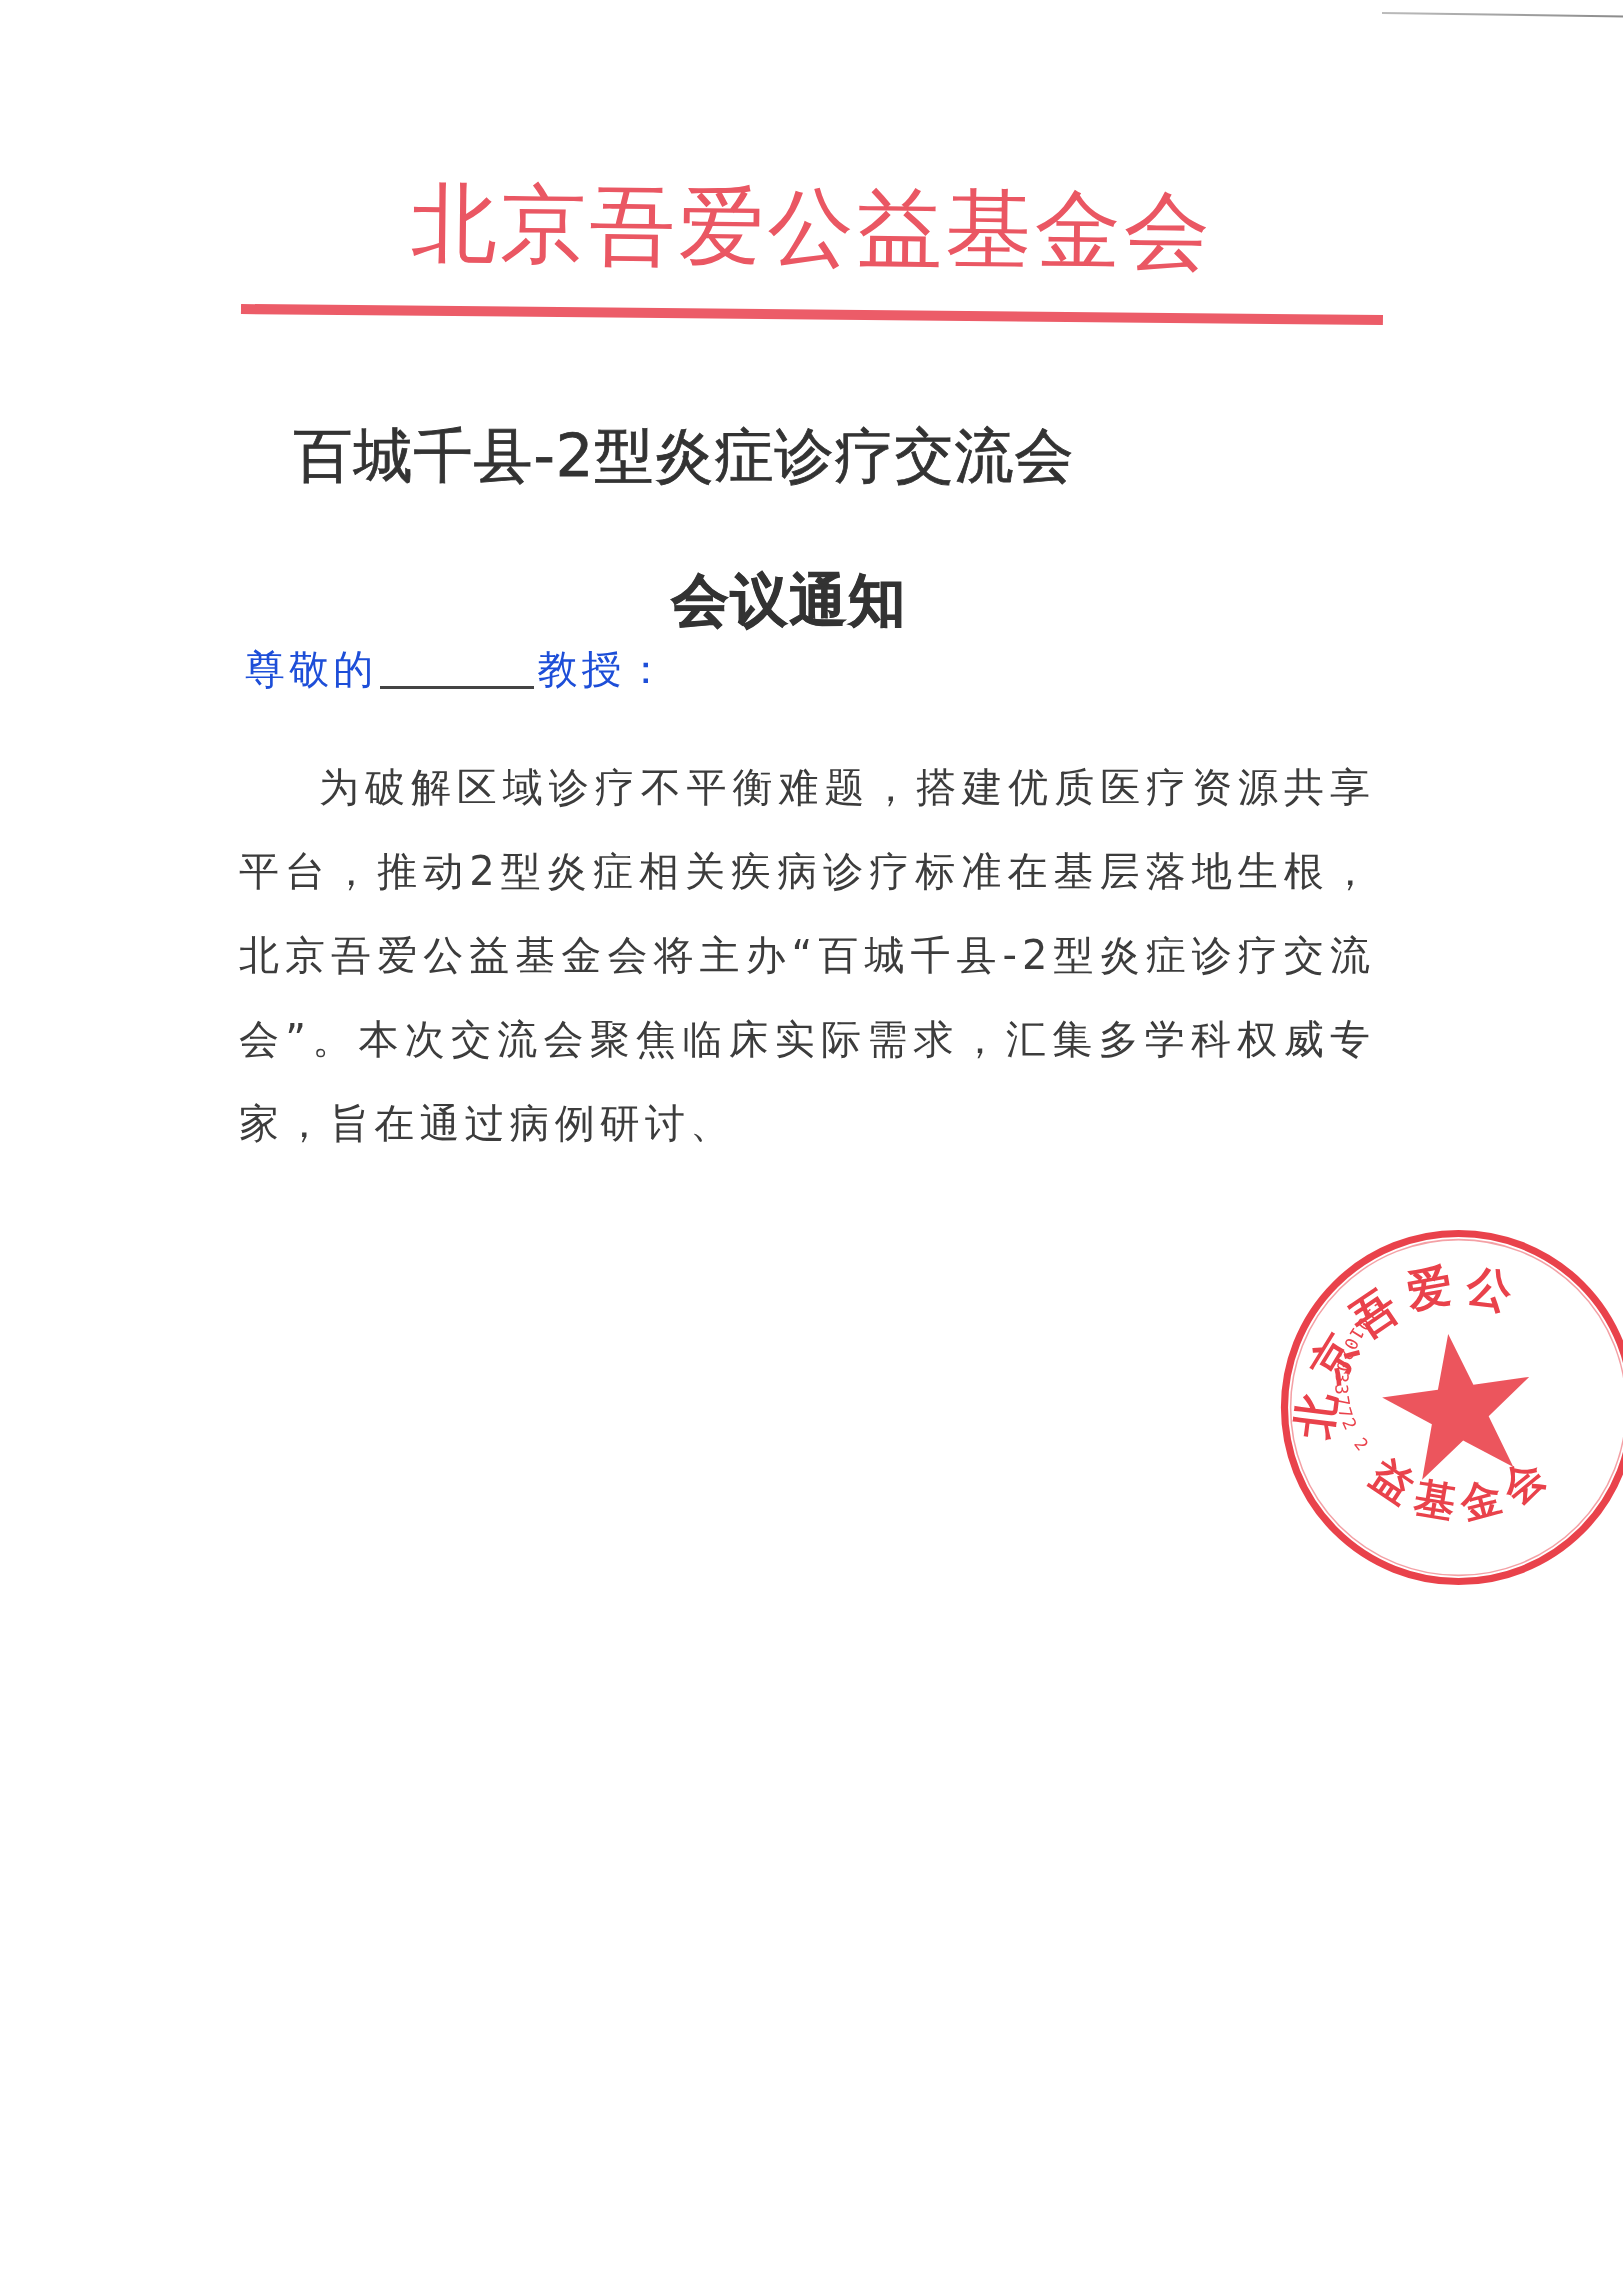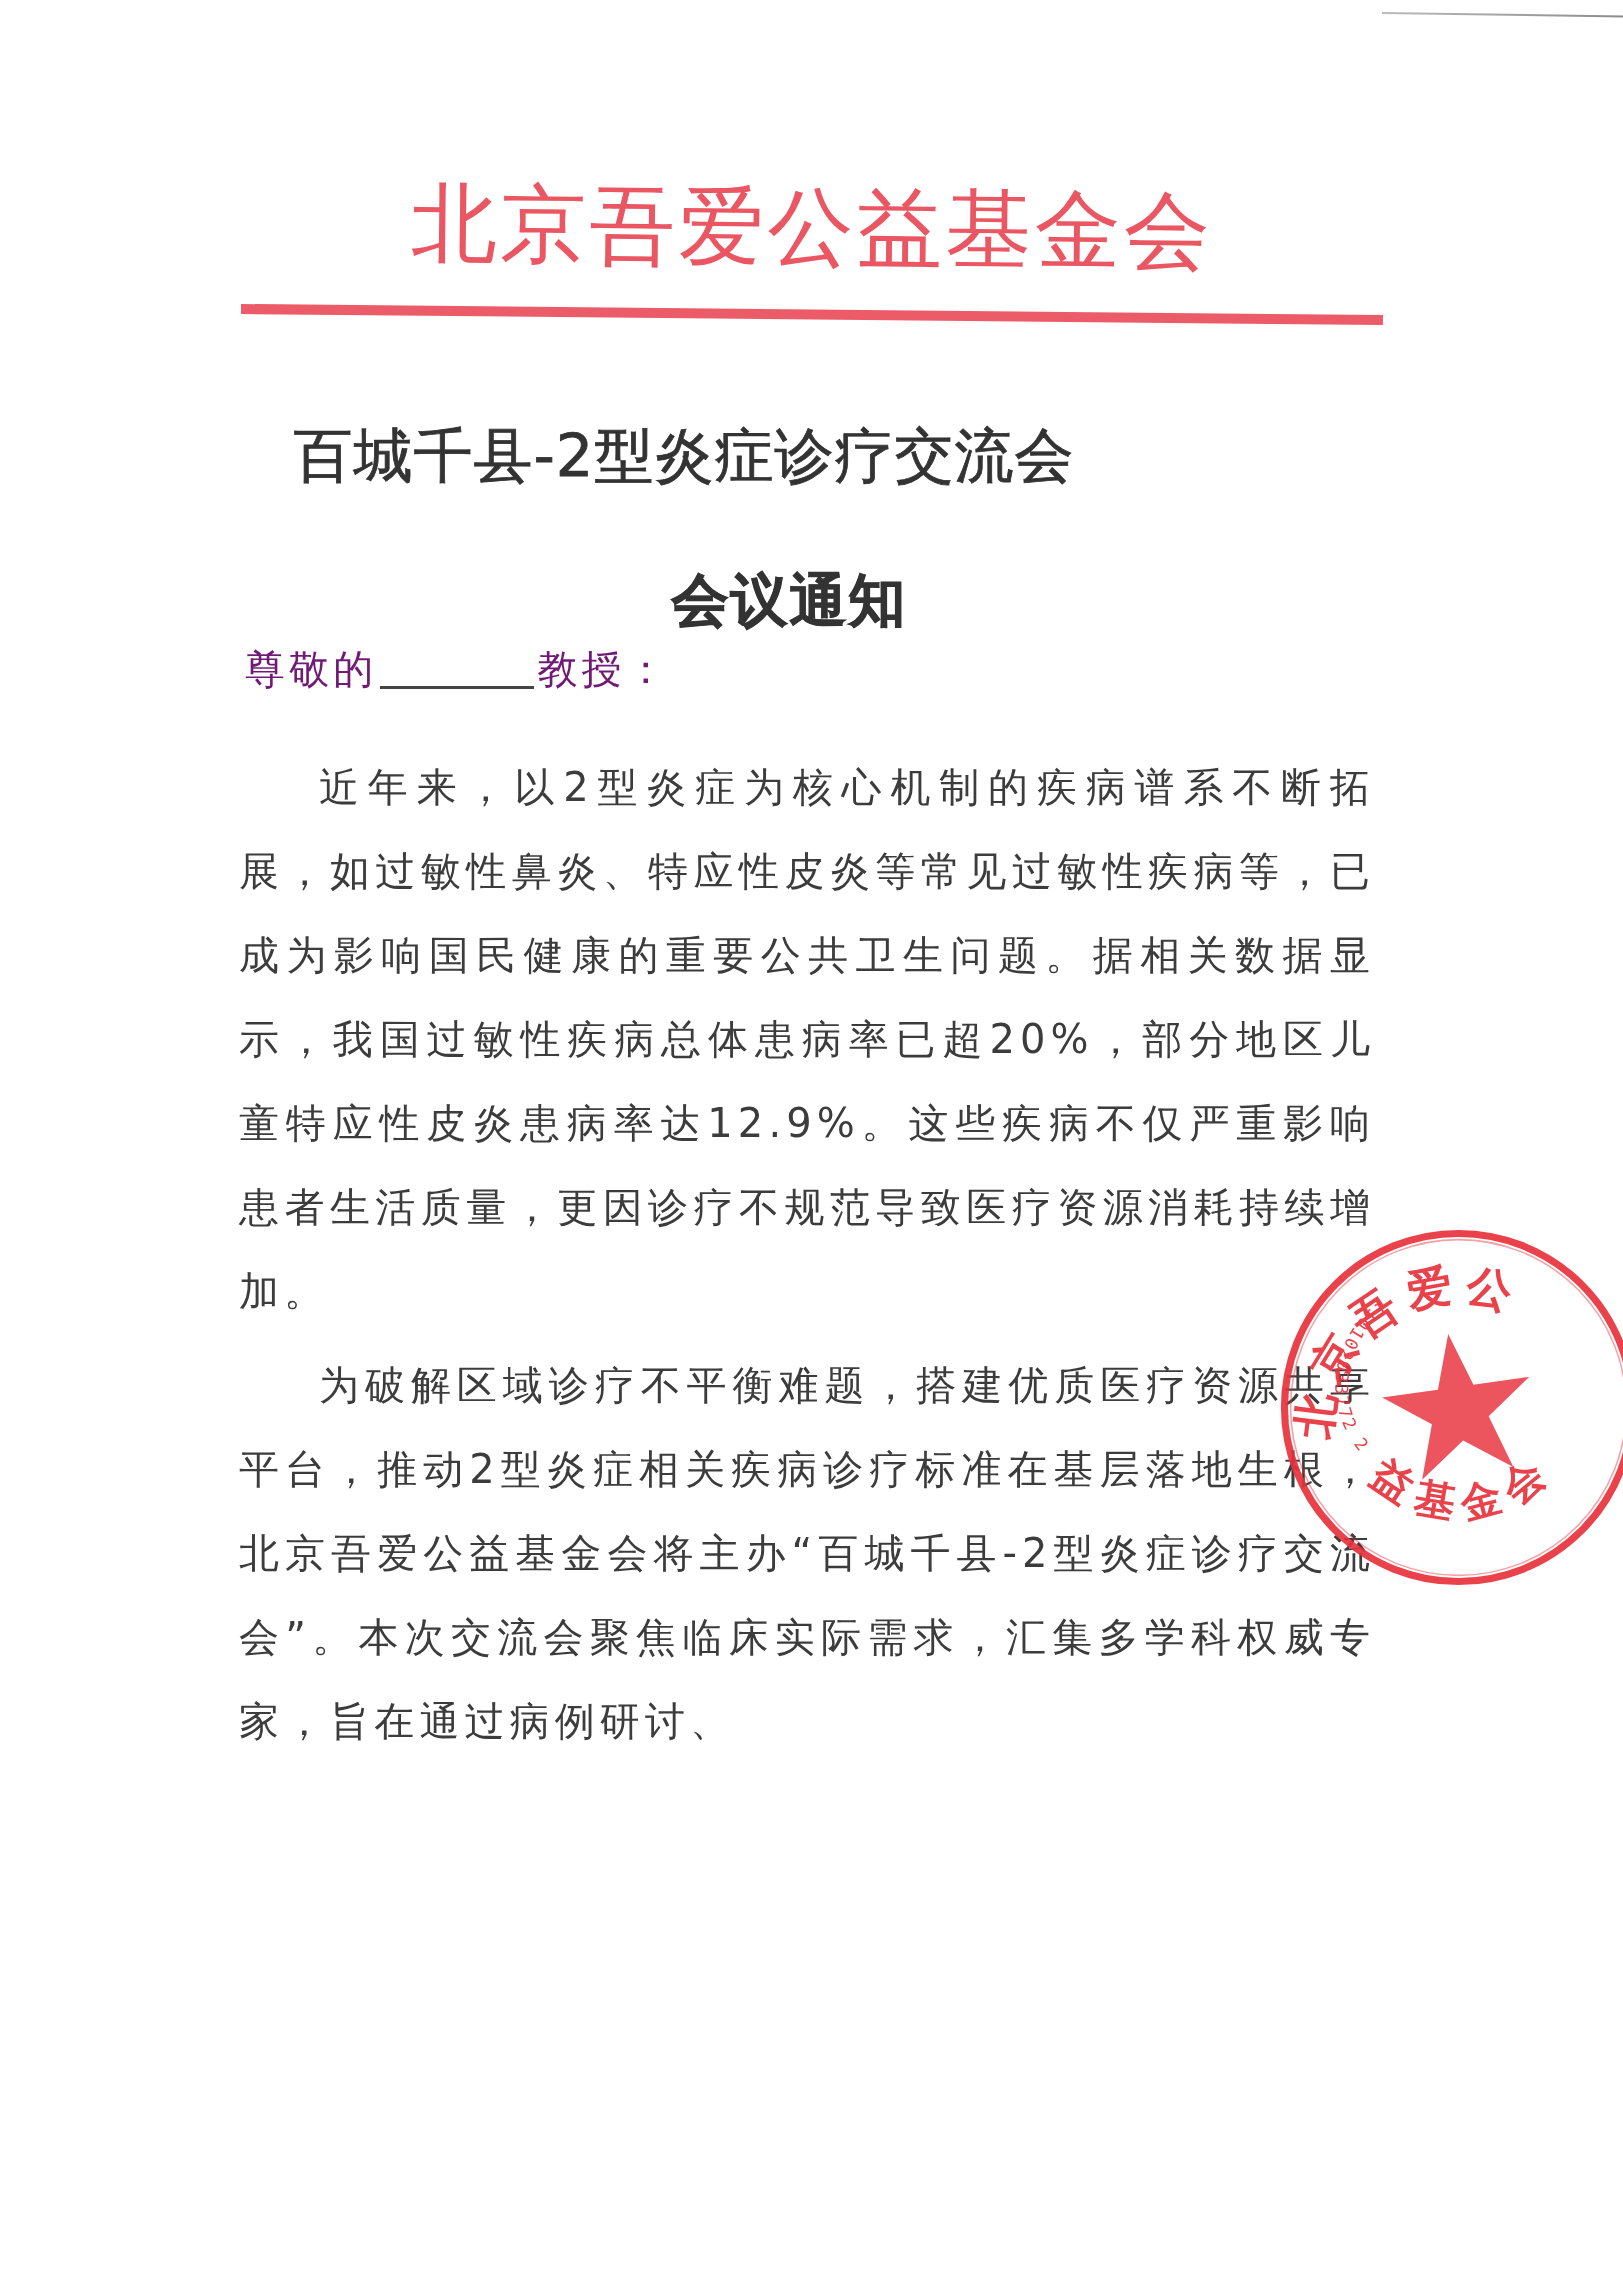--- a/index.html
+++ b/index.html
@@ -73,21 +73,21 @@
     letter-spacing: 2px;
     line-height: 1;
     -webkit-text-stroke: 0.8px #333333;
   }
   .salutation {
     position: absolute;
     left: 245px;
     top: 649px;
     font-size: 40px;
     line-height: 1;
-    color: #701a75;
+    color: #1d4ed8;
     letter-spacing: 4.1px;
     white-space: nowrap;
   }
   .salutation .blank {
     display: inline-block;
     width: 154px;
     height: 36px;
     border-bottom: 3.1px solid #444;
     vertical-align: bottom;
     margin: 0 3.1px;
@@ -130,21 +130,20 @@
 
 <h1 class="title-main">百城千县-2型炎症诊疗交流会</h1>
 
 <h2 class="title-sub">会议通知</h2>
 
 <div class="salutation">
   <span>尊敬的</span><span class="blank"></span><span>教授：</span>
 </div>
 
 <div class="body">
-  <p>近年来，以2型炎症为核心机制的疾病谱系不断拓展，如过敏性鼻炎、特应性皮炎等常见过敏性疾病等，已成为影响国民健康的重要公共卫生问题。据相关数据显示，我国过敏性疾病总体患病率已超20%，部分地区儿童特应性皮炎患病率达12.9%。这些疾病不仅严重影响患者生活质量，更因诊疗不规范导致医疗资源消耗持续增加。</p>
   <p>为破解区域诊疗不平衡难题，搭建优质医疗资源共享平台，推动2型炎症相关疾病诊疗标准在基层落地生根，北京吾爱公益基金会将主办“百城千县-2型炎症诊疗交流会”。本次交流会聚焦临床实际需求，汇集多学科权威专家，旨在通过病例研讨、</p>
 </div>
 
 <svg class="seal" viewBox="0 0 760 760" xmlns="http://www.w3.org/2000/svg">
   <defs>
     <path id="sealArcTop" d="M 150 520 A 250 250 0 1 1 610 520"></path>
     <path id="sealArcCode" d="M 230 170 A 200 200 0 0 0 190 470"></path>
     <path id="sealArcBottom" d="M 190 500 A 240 240 0 0 0 570 500"></path>
   </defs>
   <circle cx="380" cy="380" r="340" fill="none" stroke="#e8323c" stroke-width="14"></circle>

